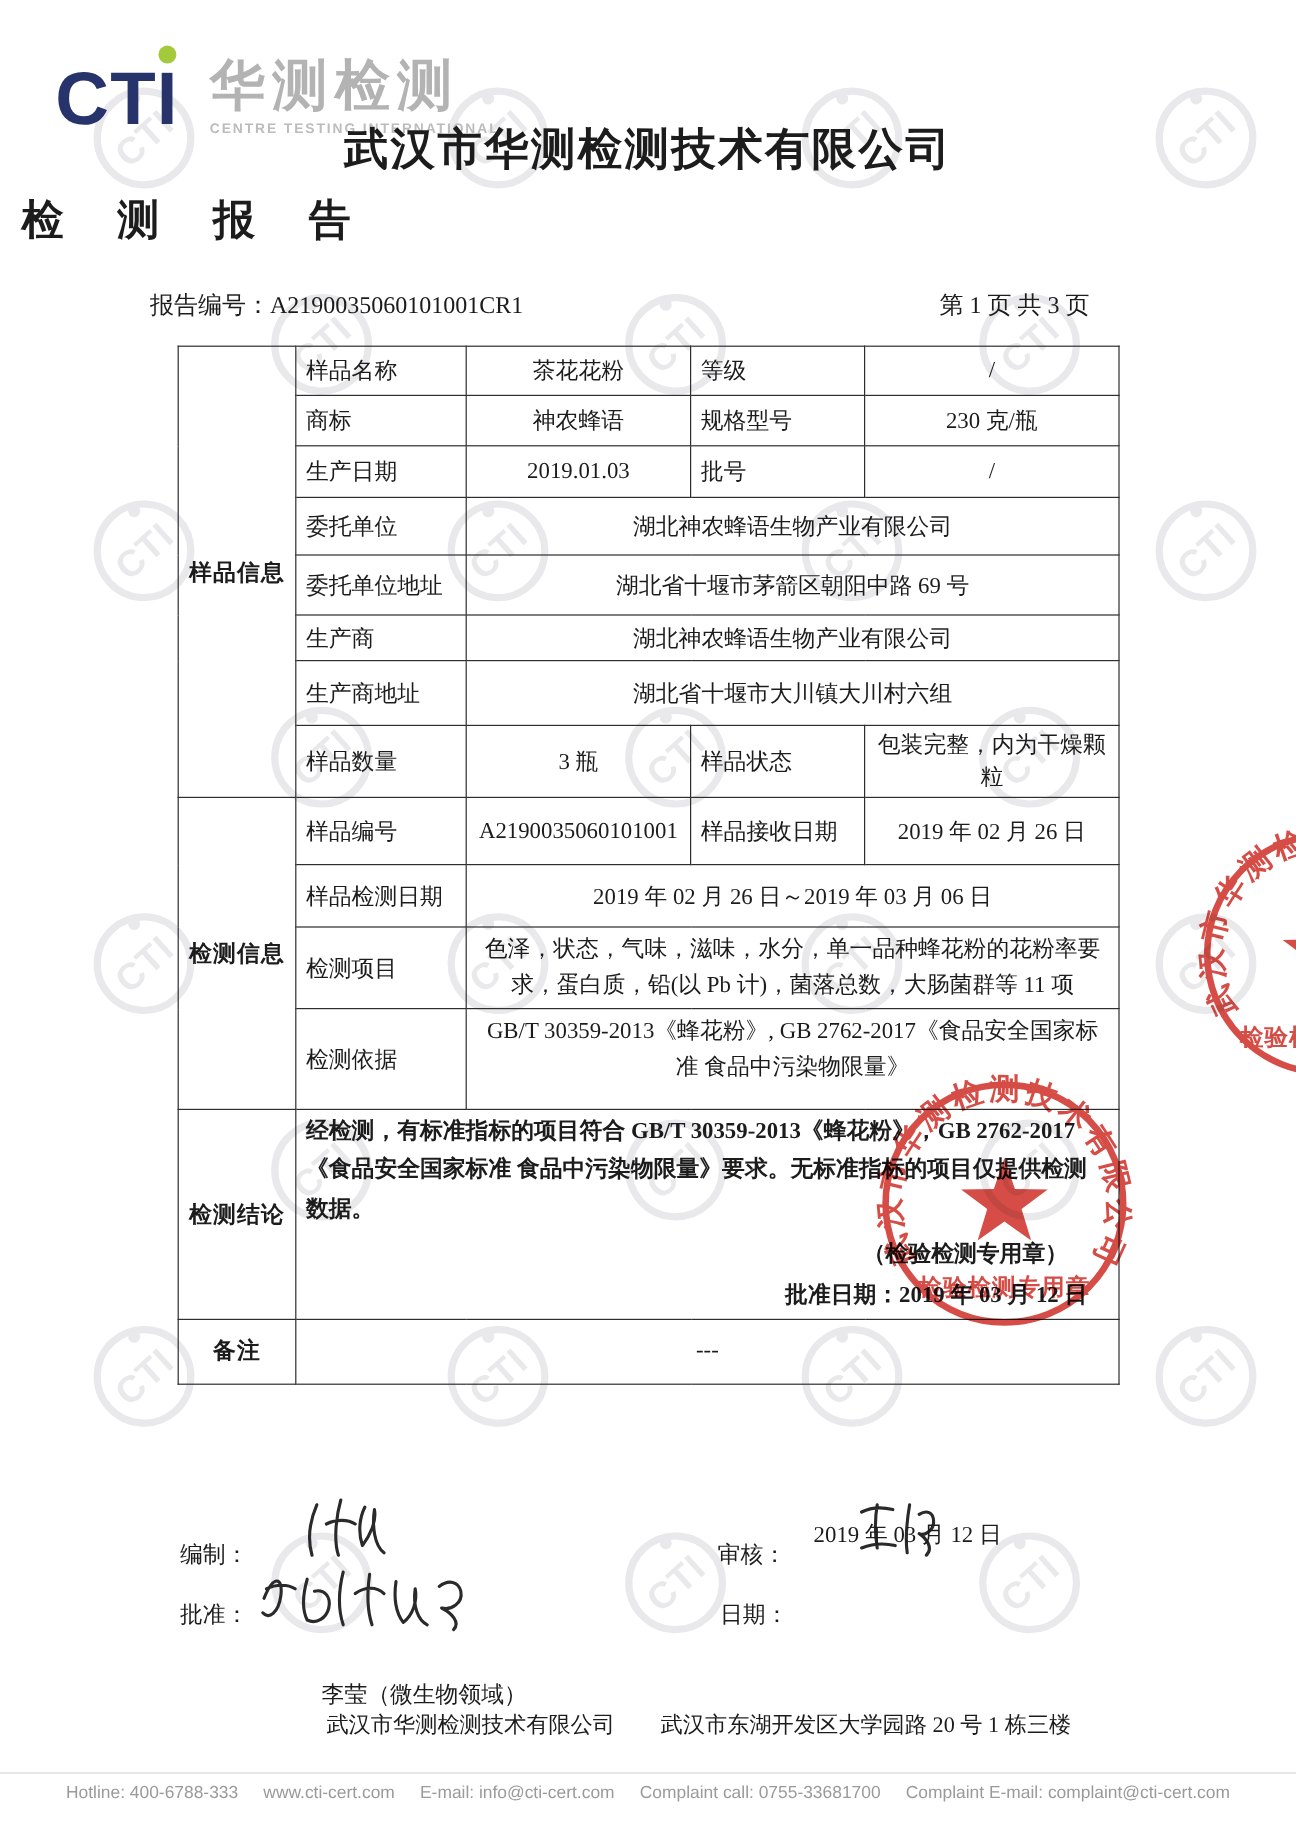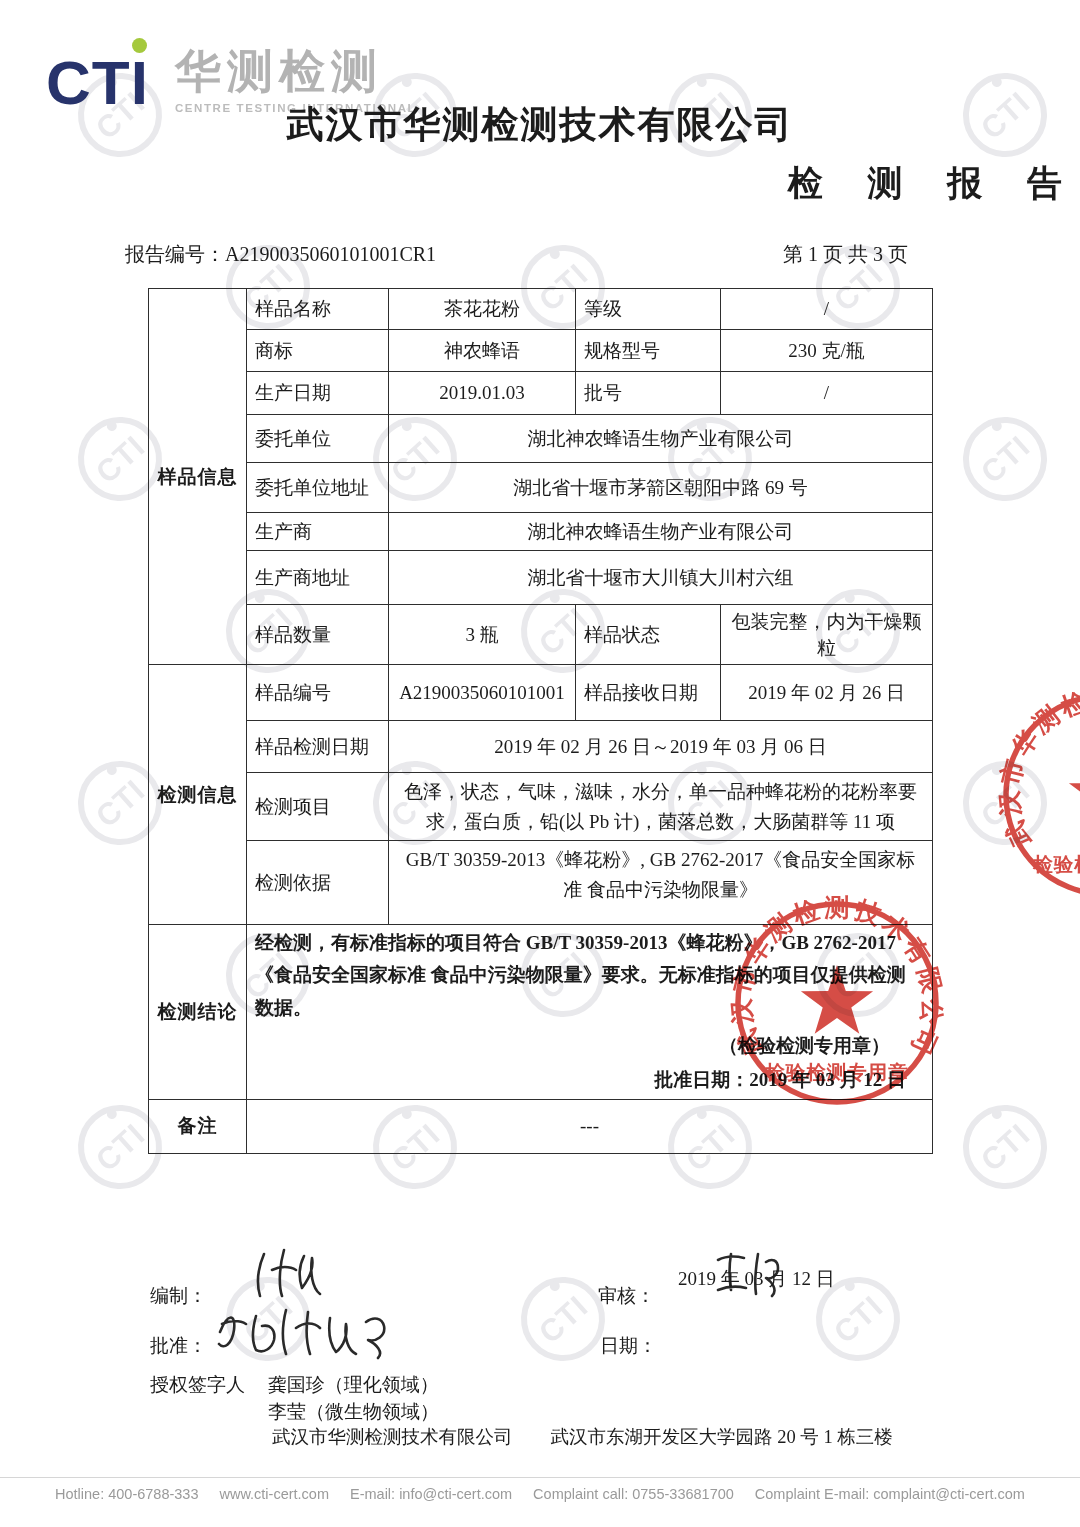--- a/index.html
+++ b/index.html
@@ -18,21 +18,21 @@
     font-size:62px;line-height:1;color:#27336b;letter-spacing:1px;position:relative;padding-top:12px;
   }
   .logo-dot{position:absolute;top:-2px;right:2px;width:15px;height:15px;border-radius:50%;background:#a5c93d;}
   .logo-cn-wrap{margin-left:26px;padding-top:12px;}
   .logo-cn{font-size:46px;line-height:1;color:#b3b3b3;font-weight:bold;letter-spacing:6px;
     font-family:Liberation Mono, monospace;}
   .logo-sub{font-size:11.5px;color:#bcbcbc;letter-spacing:1.6px;margin-top:4px;
     font-family:"Liberation Sans","DejaVu Sans",sans-serif;font-weight:bold;}
   .company-title{position:absolute;top:100px;left:0;width:100%;text-align:center;
     font-size:37px;font-weight:bold;letter-spacing:2px;}
-  .report-title{position:absolute;top:160px;left:0;width:100%;text-align:right;
+  .report-title{position:absolute;top:160px;left:0;width:100%;text-align:left;
     font-size:35px;font-weight:bold;letter-spacing:18px;padding-left:18px;box-sizing:border-box;}
   .report-meta{position:absolute;top:241px;left:125px;right:172px;display:flex;
     justify-content:space-between;font-size:20px;}
   
   table.report{position:absolute;left:148px;top:288px;width:784px;border-collapse:collapse;table-layout:fixed;}
   table.report td{border:1.5px solid #2e2e2e;font-size:19px;padding:2px 8px;vertical-align:middle;
     overflow:hidden;}
   td.grp{text-align:center;font-size:20px;letter-spacing:1px;font-weight:bold;}
   td.lbl{text-align:left;}
   td.val{text-align:center;padding-left:14px;}
@@ -378,24 +378,20 @@
     </svg>
 
     <div class="sig-label" style="left:150px;top:1333px">批准：</div>
     <svg class="sig-svg" style="left:208px;top:1300px" width="200" height="62" viewBox="0 0 200 62">
       <path d="M12 32 C20 12 28 14 26 30 C24 44 16 50 11 44 M14 24 C22 20 32 20 38 24 M48 16 C44 30 44 42 48 50 C56 54 64 48 66 40 C68 30 62 24 54 26 M78 10 C74 26 74 42 78 54 M88 28 C96 22 106 22 112 28 M100 12 C98 26 98 42 102 54 M122 18 C120 32 122 44 128 52 C136 46 140 34 138 24 C136 38 140 50 148 54 M158 22 C166 16 174 18 176 26 C178 36 168 42 160 40 C168 44 176 52 170 58"></path>
     </svg>
 
     <div class="sig-label" style="left:600px;top:1333px">日期：</div>
     <div class="sig-label" style="left:678px;top:1266px">2019 年 03 月 12 日</div>
 
-    <div class="signer-line" style="left:150px;top:1372px">
-      <span>授权签字人</span>
-      <span style="margin-left:18px">龚国珍（理化领域）</span>
-    </div>
     <div class="signer-line" style="left:268px;top:1399px">李莹（微生物领域）</div>
 
     <div class="bottom-company">
       <span>武汉市华测检测技术有限公司</span><span>武汉市东湖开发区大学园路 20 号 1 栋三楼</span>
     </div>
 
     <div class="footer-rule"></div>
     <div class="footer">
       <span>Hotline: 400-6788-333</span>
       <span>www.cti-cert.com</span>

